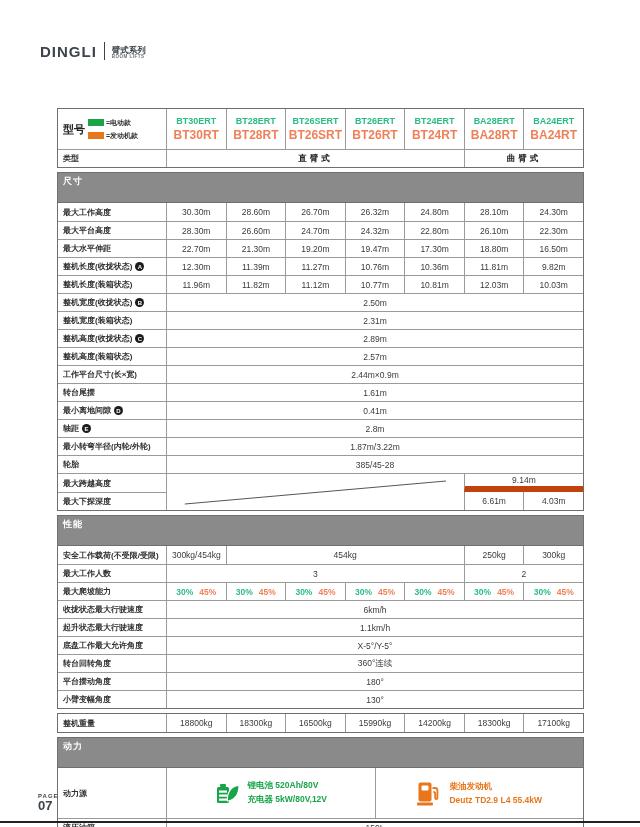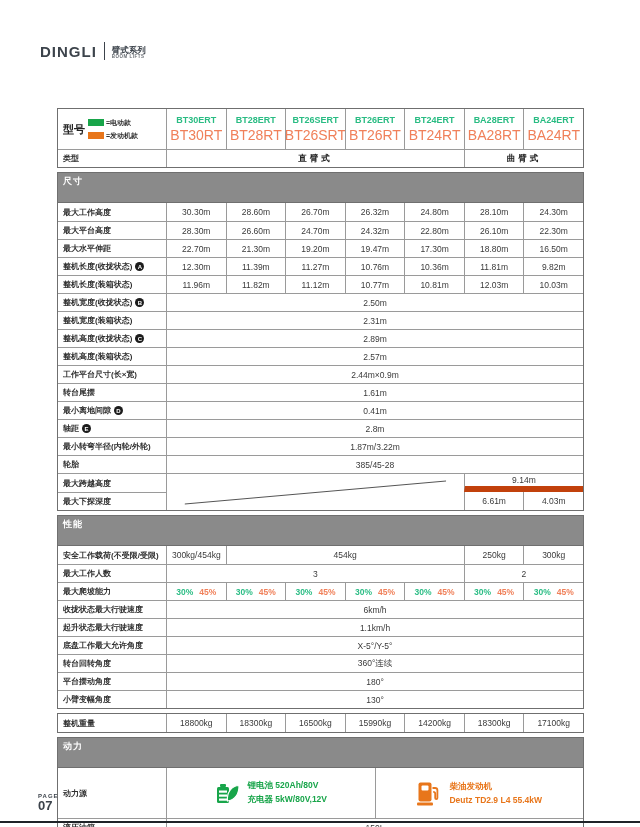--- a/index.html
+++ b/index.html
@@ -43,21 +43,21 @@
   
   .model-row { min-height:40px; }
   .model-label { gap:6px; }
   .mlabel { font-size:11px; font-weight:bold; color:#222; }
   .legend { display:flex; flex-direction:column; gap:3px; font-size:7px; color:#333; font-weight:600; }
   .legend-item { display:flex; align-items:center; gap:2px; }
   .swatch { width:16px; height:7px; display:inline-block; flex:none; }
   .sw-g { background:#18a54a; } .sw-o { background:#e8761b; }
   .model { flex-direction:column; gap:2px; border-left:1px solid #9a9a9a; }
   .mg { color:#29bc83; font-size:9px; font-weight:bold; }
-  .mo { color:#f0805a; font-size:14px; font-weight:normal; }
+  .mo { color:#f0805a; font-size:12px; font-weight:bold; }
   .type-row .cell.val { font-weight:bold; letter-spacing:3px; color:#222; }
 
   
   .cross { display:grid; grid-template-columns:108px repeat(7,1fr); grid-template-rows:18px 18px; border-top:1px solid #9a9a9a; }
   .cross .r1l { grid-area:1/1/2/2; }
   .cross .r2l { grid-area:2/1/3/2; border-top:1px solid #9a9a9a; }
   .cross .diagcell { grid-area:1/2/3/7; border-left:1px solid #9a9a9a; padding:0; position:relative; }
   .cross .diagcell svg { position:absolute; inset:0; width:100%; height:100%; }
   .cross .v914 { grid-area:1/7/2/9; border-left:1px solid #9a9a9a; border-bottom:6px solid #c2410c;text-align:right; }
   .cross .v661 { grid-area:2/7/3/8; border-left:1px solid #9a9a9a; }

